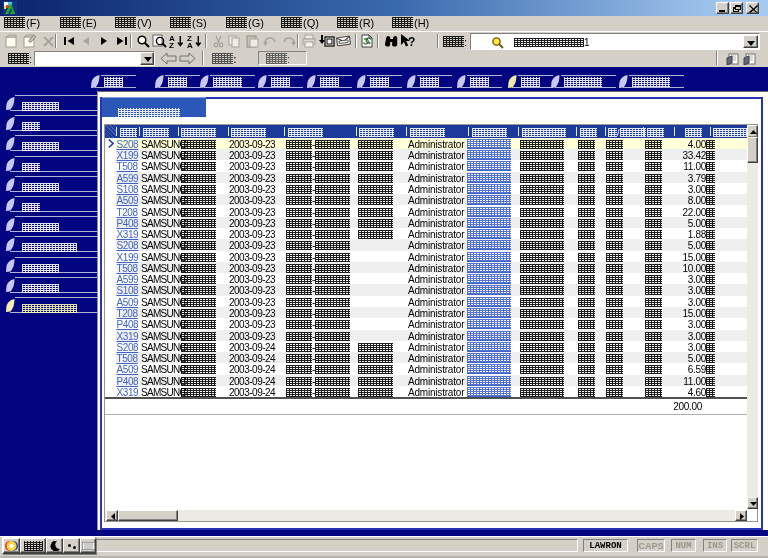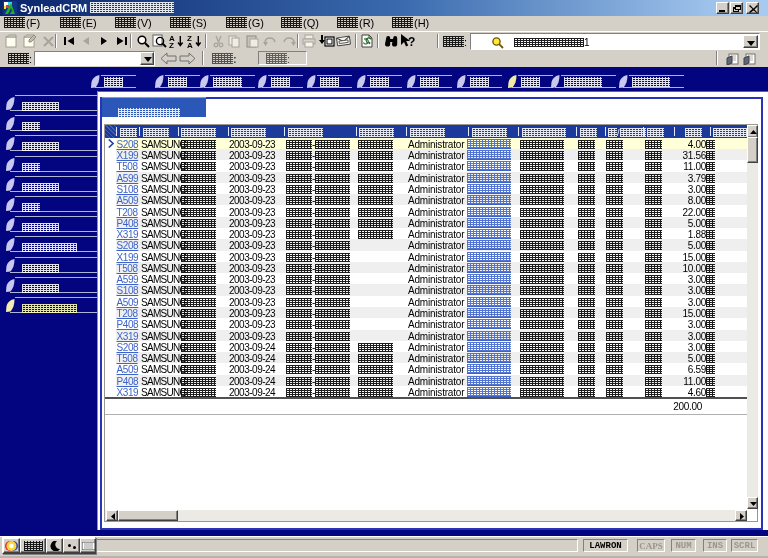--- a/index.html
+++ b/index.html
@@ -15,21 +15,20 @@
     <svg class="ab" style="left:3px;top:1px" width="14" height="14" viewBox="0 0 14 14">
 <rect x="0" y="0" width="14" height="14" fill="#123488"></rect>
 <rect x="1" y="1" width="4" height="4" fill="#ffffff"></rect>
       <rect x="5" y="1" width="4" height="4" fill="#3bd0f0"></rect>
 <rect x="1" y="5" width="2" height="3" fill="#e8e840"></rect>
       <rect x="3" y="4" width="3" height="3" fill="#d04040"></rect>
 <polygon points="2,13 8,2 12,13" fill="#20b020"></polygon>
       <polygon points="5,13 8,7 10.5,13" fill="#123488"></polygon>
 <polygon points="7,13 9,9.5 11,13" fill="#20b020"></polygon>
     </svg>
-    <span class="ab" style="left:20px;top:2px;font-size:11px;font-weight:bold;color:#fff">SynleadCRM <i class="c" style="width:84px;height:11px;color:#fff;"></i></span>
     <span class="ab btn3" style="left:716px;top:2px;width:13px;height:12px">
       <span class="ab" style="left:2px;top:7px;width:6px;height:2px;background:#000"></span>
     </span>
     <span class="ab btn3" style="left:730px;top:2px;width:13px;height:12px">
       <span class="ab" style="left:2px;top:4px;width:6px;height:5px;border:1px solid #000;border-top-width:2px"></span>
       <span class="ab" style="left:4px;top:2px;width:6px;height:5px;border:1px solid #000;border-top-width:2px;background:#D4D0C8"></span>
     </span>
     <span class="ab btn3" style="left:746px;top:2px;width:13px;height:12px">
       <svg class="ab" style="left:2px;top:2px" width="9" height="8" viewBox="0 0 9 8">
         <path d="M1 0 L4.5 3.5 L8 0 L9 1 L5.5 4.5 L9 8 L8 8 L4.5 5.5 L1 8 L0 7 L3.5 4 L0 1 Z" fill="#000"></path>
@@ -414,21 +413,21 @@
 <span class="ab" style="left:181px;top:150.1px;font-size:10px;"><i class="c" style="width:35px;height:9px;"></i></span>
 <span class="ab" style="left:229px;top:150.1px;font-size:10px;letter-spacing:-0.5px">2003-09-23</span>
 <span class="ab" style="left:286px;top:150.1px;font-size:10px;"><i class="c" style="width:26px;height:9px;"></i><span>-</span><i class="c" style="width:35px;height:9px;"></i></span>
 <span class="ab" style="left:358px;top:150.1px;font-size:10px;"><i class="c" style="width:35px;height:9px;"></i></span>
 <span class="ab" style="left:408px;top:150.1px;font-size:10px;letter-spacing:-0.2px">Administrator</span>
 <span class="ab" style="left:467px;top:150.1px;font-size:10px;color:#3E63C8;border-bottom:1px solid #3E63C8;line-height:9px"><i class="c" style="width:44px;height:9px;color:#3E63C8;"></i></span>
 <span class="ab" style="left:520px;top:150.1px;font-size:10px;"><i class="c" style="width:44px;height:9px;"></i></span>
 <span class="ab" style="left:578px;top:150.1px;font-size:10px;"><i class="c" style="width:17px;height:9px;"></i></span>
 <span class="ab" style="left:606px;top:150.1px;font-size:10px;"><i class="c" style="width:17px;height:9px;"></i></span>
 <span class="ab" style="left:645px;top:150.1px;font-size:10px;"><i class="c" style="width:17px;height:9px;"></i></span>
-<span class="ab" style="left:674px;top:150.1px;width:32px;text-align:right;font-size:10px;letter-spacing:-0.3px">31.56</span>
+<span class="ab" style="left:674px;top:150.1px;width:32px;text-align:right;font-size:10px;letter-spacing:-0.3px">33.42</span>
 <span class="ab" style="left:706px;top:150.1px;font-size:10px;"><i class="c" style="width:9px;height:9px;"></i></span>
 <span class="ab" style="left:116.5px;top:161.4px;font-size:10px;color:#3E63C8;text-decoration:underline;letter-spacing:-0.4px">T508</span>
 <span class="ab" style="left:141px;top:161.4px;font-size:10px;letter-spacing:-0.7px">SAMSUNG</span>
 <span class="ab" style="left:181px;top:161.4px;font-size:10px;"><i class="c" style="width:35px;height:9px;"></i></span>
 <span class="ab" style="left:229px;top:161.4px;font-size:10px;letter-spacing:-0.5px">2003-09-23</span>
 <span class="ab" style="left:286px;top:161.4px;font-size:10px;"><i class="c" style="width:26px;height:9px;"></i><span>-</span><i class="c" style="width:35px;height:9px;"></i></span>
 <span class="ab" style="left:358px;top:161.4px;font-size:10px;"><i class="c" style="width:35px;height:9px;"></i></span>
 <span class="ab" style="left:408px;top:161.4px;font-size:10px;letter-spacing:-0.2px">Administrator</span>
 <span class="ab" style="left:467px;top:161.4px;font-size:10px;color:#3E63C8;border-bottom:1px solid #3E63C8;line-height:9px"><i class="c" style="width:44px;height:9px;color:#3E63C8;"></i></span>
 <span class="ab" style="left:520px;top:161.4px;font-size:10px;"><i class="c" style="width:44px;height:9px;"></i></span>
@@ -732,21 +731,21 @@
 <span class="ab btn3" style="left:735px;top:510px;width:12px;height:11px">
     <svg class="ab" style="left:4px;top:2px" width="4" height="7" viewBox="0 0 4 7">
       <polygon points="0,0 0,7 4,3.5" fill="#000"></polygon>
     </svg>
   </span>
 <span class="ab btn3" style="left:118px;top:510px;width:60px;height:11px"></span>
 <div class="ab" style="left:0;top:530px;width:768px;height:6px;background:#03047F"></div>
 <div class="ab" style="left:0;top:536px;width:768px;height:22px;background:#D4D0C8;border-top:1px solid #fff"></div>
 <div class="ab sunk" style="left:2px;top:539px;width:576px;height:13px"></div>
 <span class="ab sunk" style="left:583px;top:539px;width:45px;height:13px;font-size:9px;font-weight:bold;color:#000;text-align:center;font-family:'Liberation Mono',monospace;line-height:12px">LAWRON</span>
-<span class="ab sunk" style="left:637px;top:539px;width:28px;height:13px;font-size:9px;font-weight:bold;color:#9a968a;text-align:center;font-family:Liberation Serif, serif;line-height:12px">CAPS</span>
+<span class="ab sunk" style="left:637px;top:539px;width:28px;height:13px;font-size:9px;font-weight:bold;color:#9a968a;text-align:center;font-family:Liberation Sans, sans-serif;line-height:12px">CAPS</span>
 <span class="ab sunk" style="left:671px;top:539px;width:25px;height:13px;font-size:9px;font-weight:bold;color:#9a968a;text-align:center;font-family:'Liberation Mono',monospace;line-height:12px">NUM</span>
 <span class="ab sunk" style="left:703px;top:539px;width:24px;height:13px;font-size:9px;font-weight:bold;color:#9a968a;text-align:center;font-family:'Liberation Mono',monospace;line-height:12px">INS</span>
 <span class="ab sunk" style="left:731px;top:539px;width:27px;height:13px;font-size:9px;font-weight:bold;color:#9a968a;text-align:center;font-family:'Liberation Mono',monospace;line-height:12px">SCRL</span>
 <div class="ab" style="left:0;top:556px;width:768px;height:2px;background:#b8b4ac"></div>
 <div class="ab" style="left:2px;top:537px;width:94px;height:17px;background:#D4D0C8;border:1px solid #fff;border-right-color:#404040;border-bottom-color:#404040;box-shadow:1px 1px 0 #808080">
     <span class="ab btn3" style="left:0px;top:0px;width:17px;height:15px">
       <svg class="ab" style="left:1px;top:1px" width="13" height="12" viewBox="0 0 13 12">
         <circle cx="5" cy="6" r="5" fill="#e83030"></circle>
         <circle cx="8" cy="6" r="5" fill="#2840c0"></circle>
         <path d="M6.5 1 a5 5 0 0 0 0 10 a5 5 0 0 0 0 -10" fill="#f8d838"></path>

